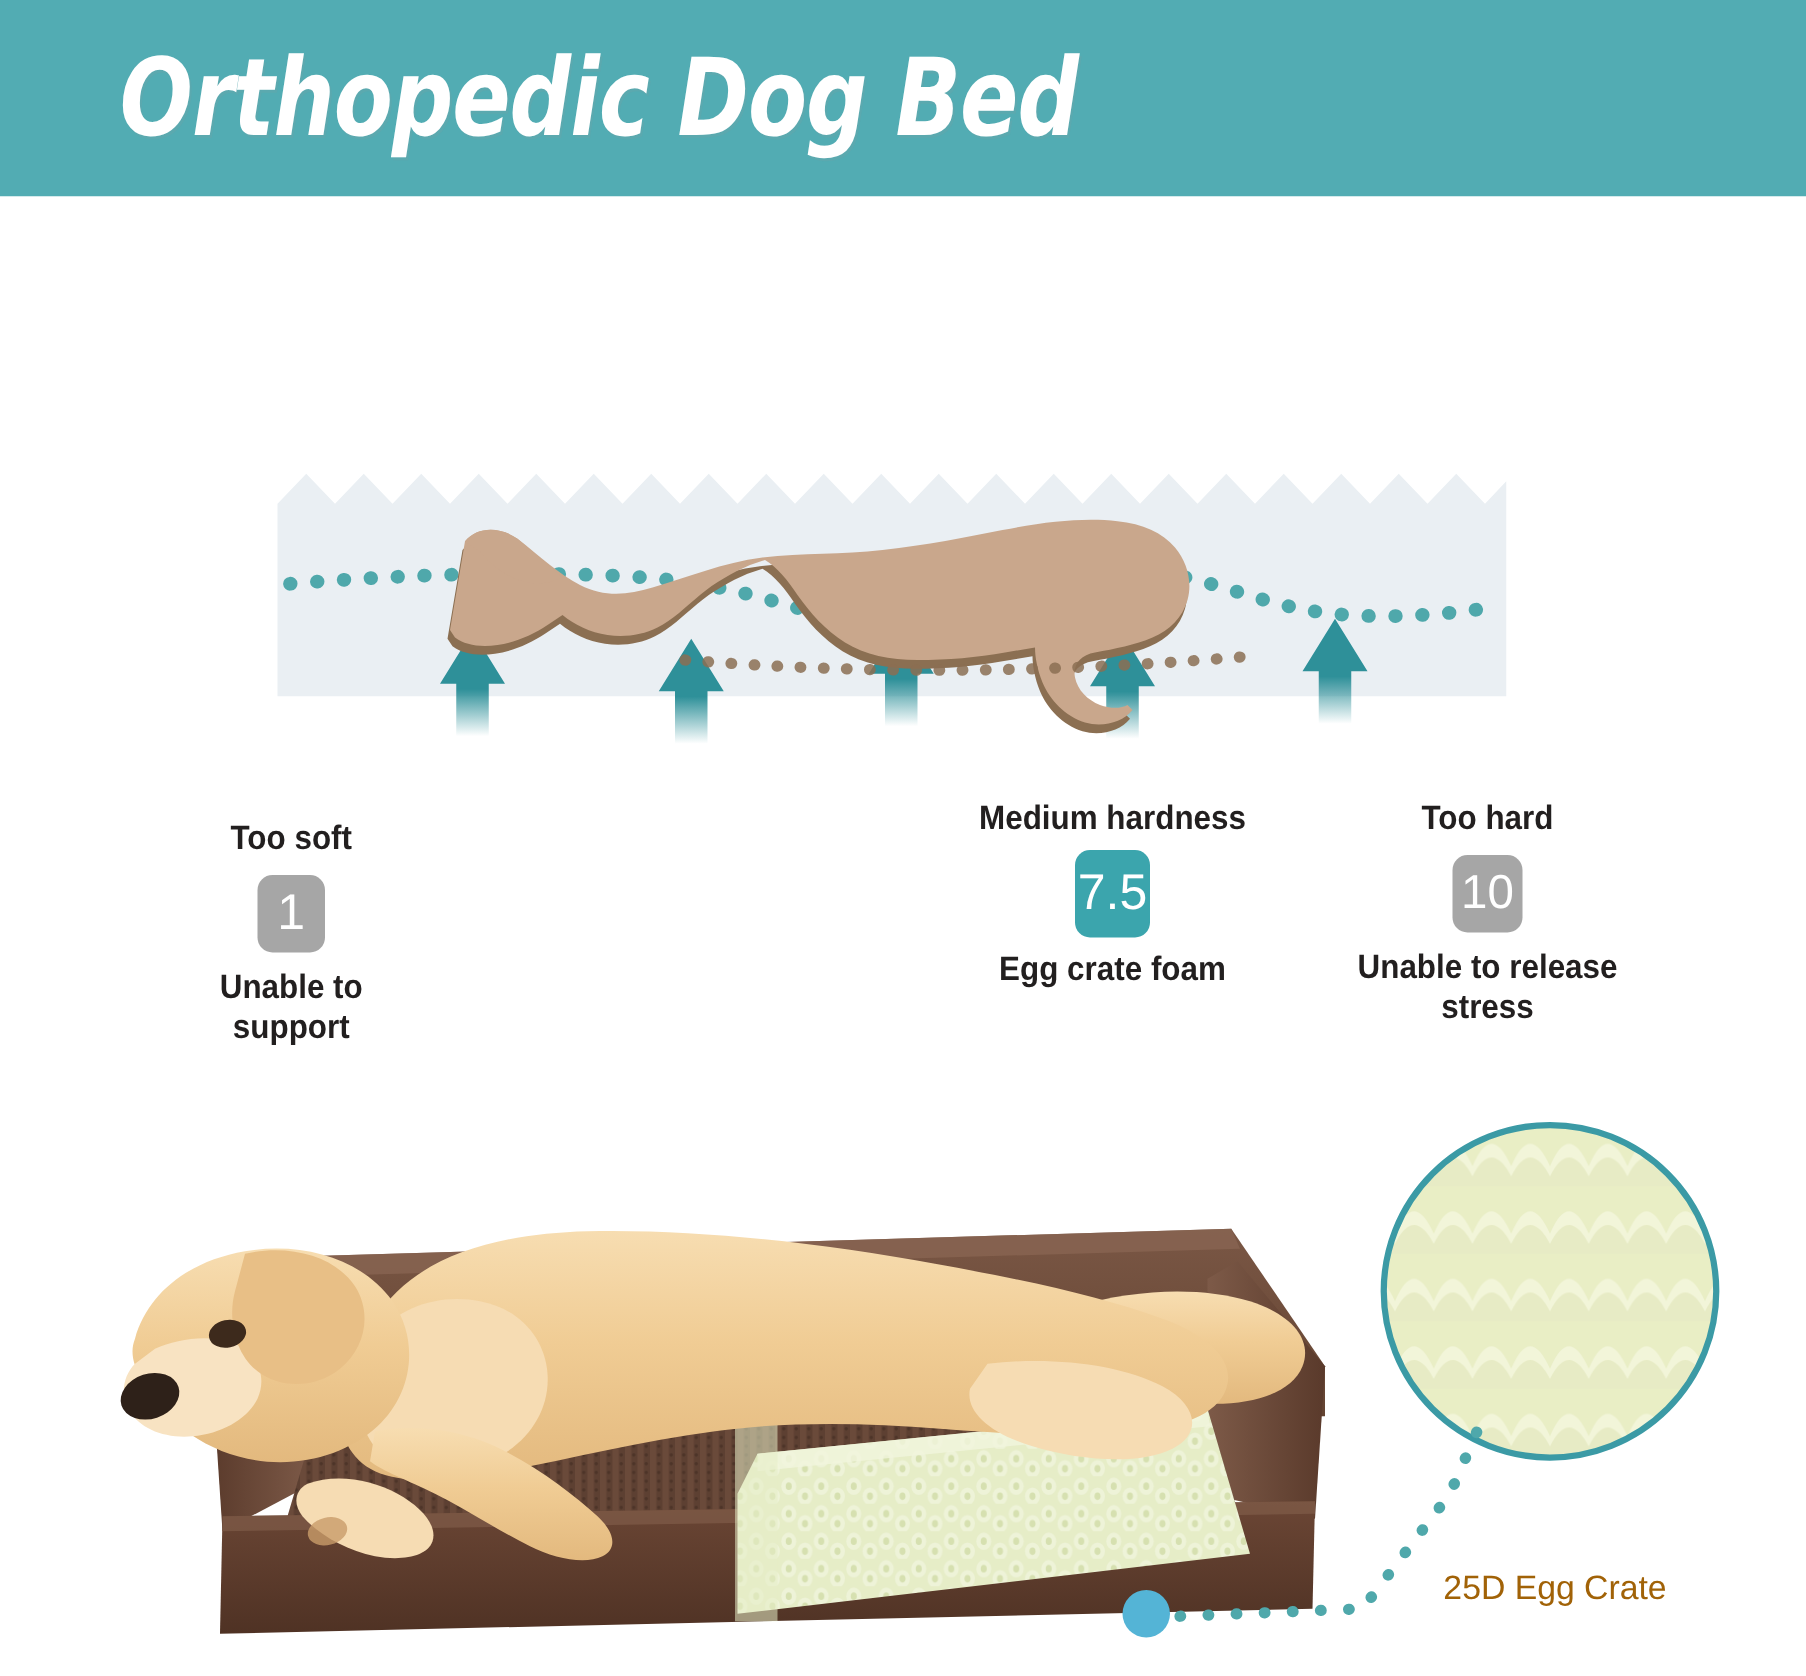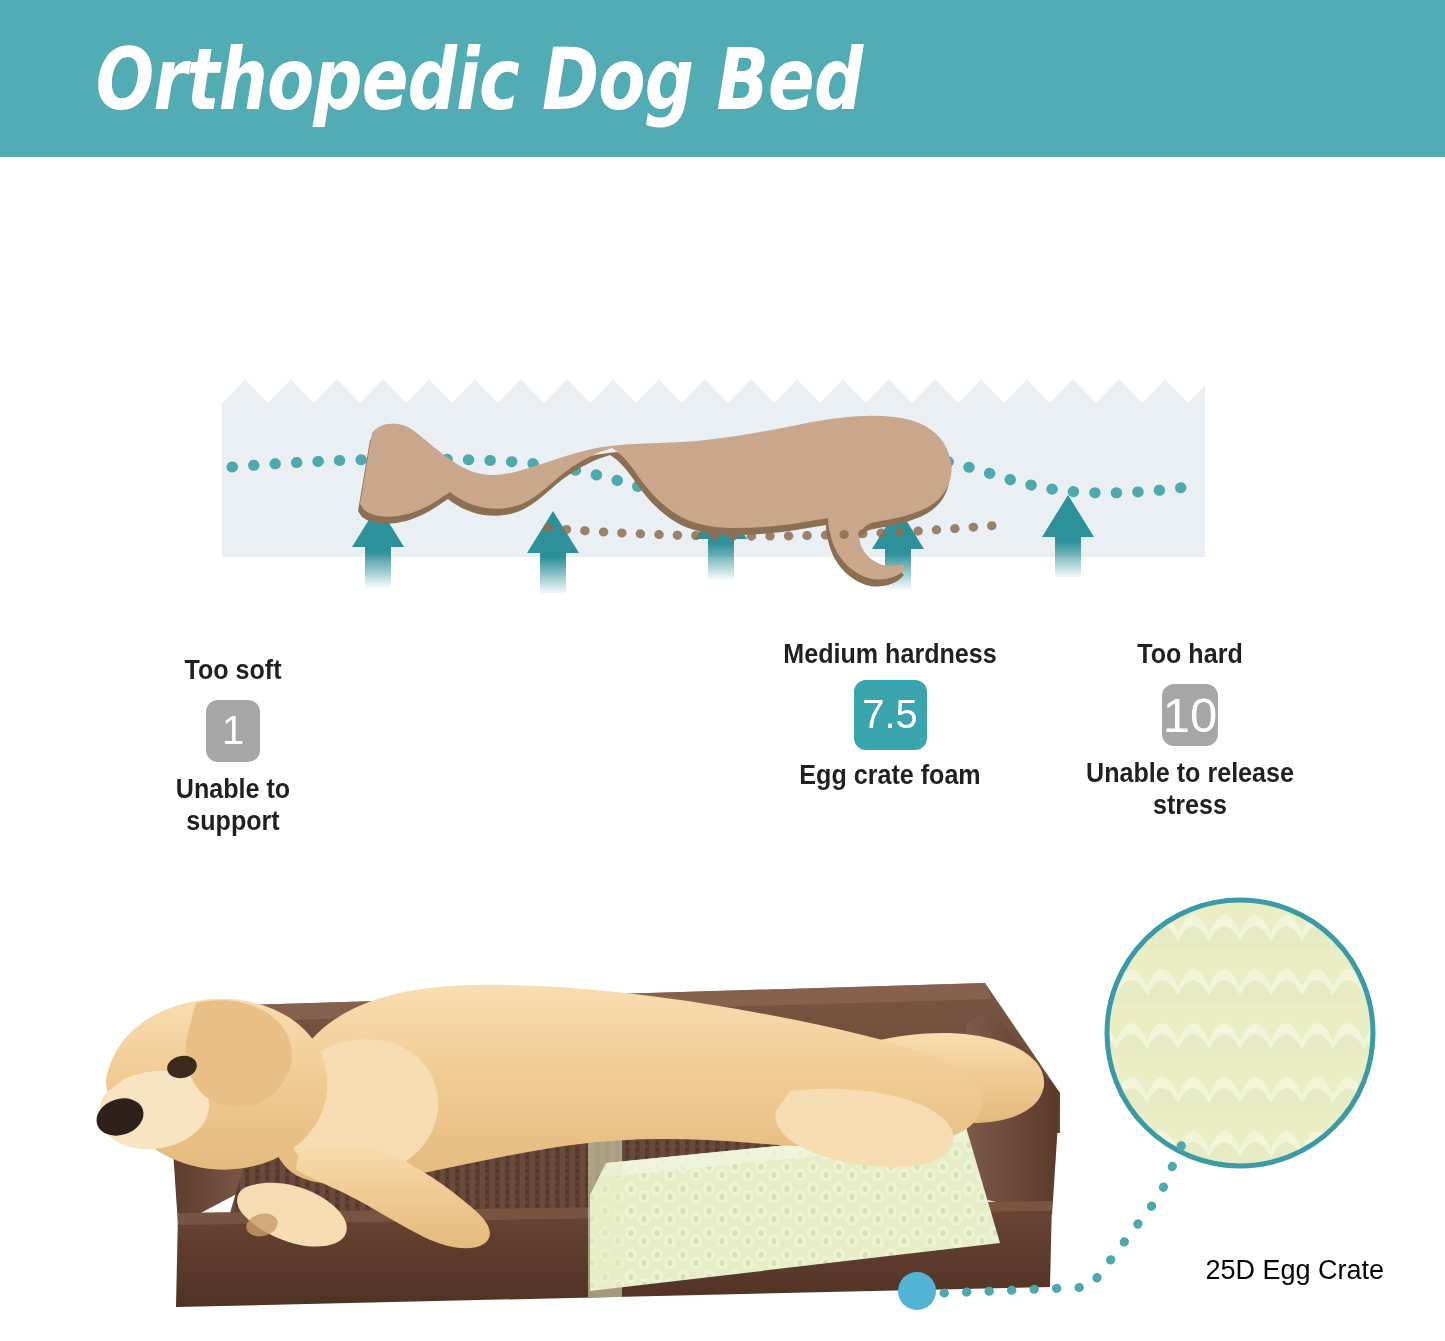--- a/index.html
+++ b/index.html
@@ -87,41 +87,41 @@
     z-index: 3;
   }
   .badge.gray { background: #a6a6a6; }
   .badge.teal { background: #3ba5ad; }
 
   
   #m-soft { left: 133px; top: 16px; width: 200px; }
   #m-soft .badge { width: 54px; height: 62px; font-size: 40px; margin: 14px 0 12px 0; }
   
   #m-medium { left: 760px; top: 0px; width: 260px; }
-  #m-medium .badge { width: 73px; height: 70px; font-size: 40px; margin: 10px 0 10px 0; }
+  #m-medium .badge { width: 60px; height: 70px; font-size: 40px; margin: 10px 0 10px 0; }
   
   #m-hard { left: 1062px; top: 0px; width: 256px; }
-  #m-hard .badge { width: 56px; height: 62px; font-size: 49px; margin: 14px 0 12px 0; }
+  #m-hard .badge { width: 56px; height: 62px; font-size: 38px; margin: 14px 0 12px 0; }
 
   
   .scene {
     position: absolute;
     left: 0; top: 895px;
     width: 1445px;
     height: 446px;
   }
   .scene svg { display:block; width:1445px; height:446px; }
 
   .callout-caption {
     position: absolute;
     left: 1104px;
     top: 1253px;
     width: 280px;
-    text-align: right;
-    color: #000000;
+    text-align: center;
+    color: #a16207;
     font-family: "Liberation Sans", sans-serif;
     font-size: 27px;
     font-weight: normal;
     line-height: 1.28;
   }
 </style>
 </head>
 <body>
 
 <div class="banner">

